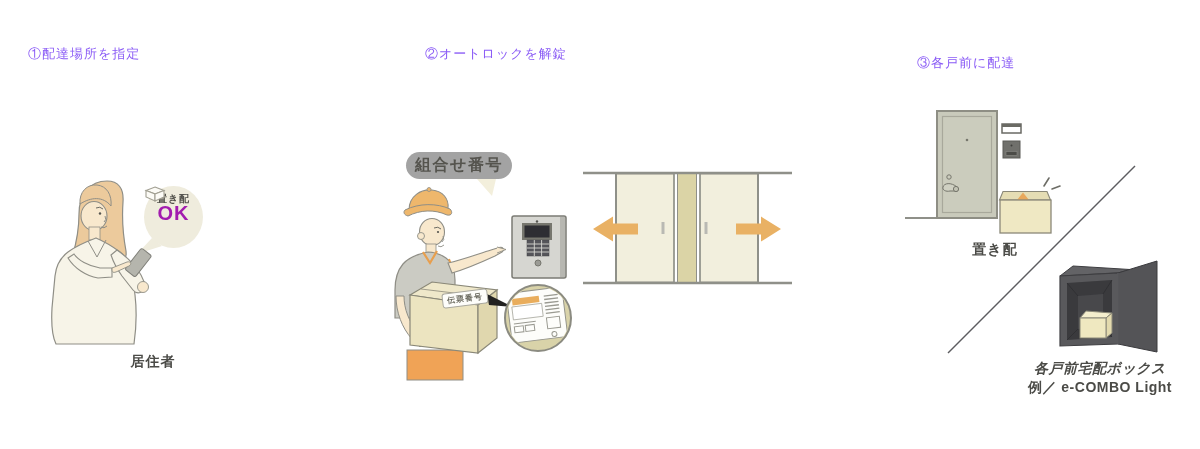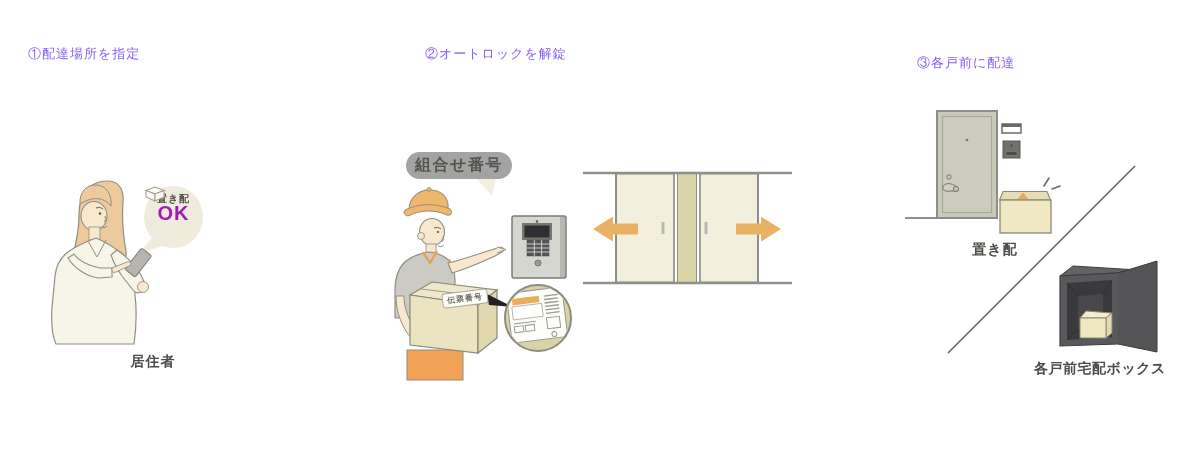--- a/index.html
+++ b/index.html
@@ -220,15 +220,16 @@
     <span class="l2">OK</span>
   </div>
 
   <div class="caption" style="left:123px;top:309px;width:60px;margin-top:44px;">居住者</div>
 
   <div class="bubble-rect">組合せ番号</div>
 
   <div class="pkg-label">伝票番号</div>
 
   <div class="caption" style="left:965px;top:241px;width:60px;">置き配</div>
-  <div class="caption" style="left:1000px;top:360px;width:200px;letter-spacing:0.5px;">各戸前宅配ボックス</div>
+  <div class="caption" style="left:1000px;top:360px;width:200px;letter-spacing:0.5px;font-style:italic;">各戸前宅配ボックス</div>
+  <div class="caption" style="left:1000px;top:379px;width:200px;letter-spacing:0.5px;">例／ e-COMBO Light</div>
 
 </div>
 
 </body></html>

